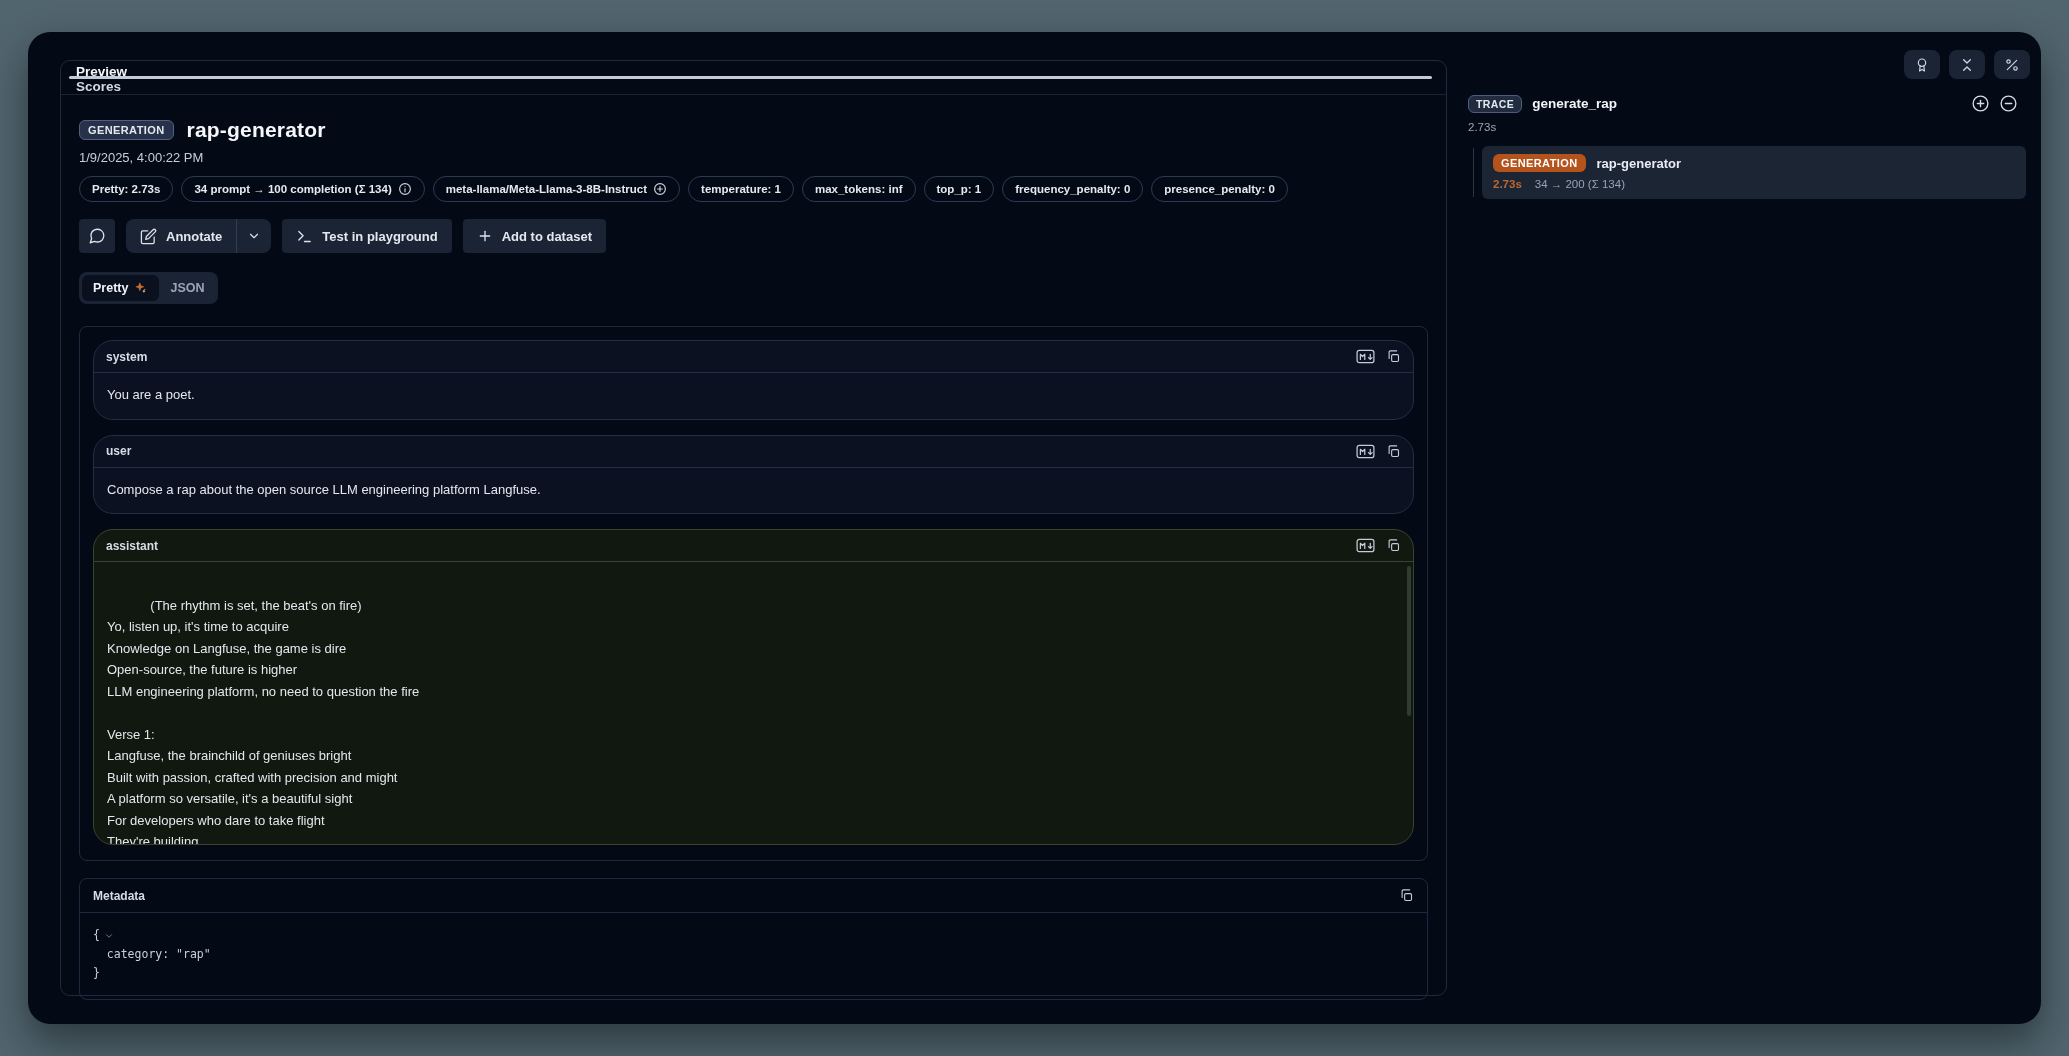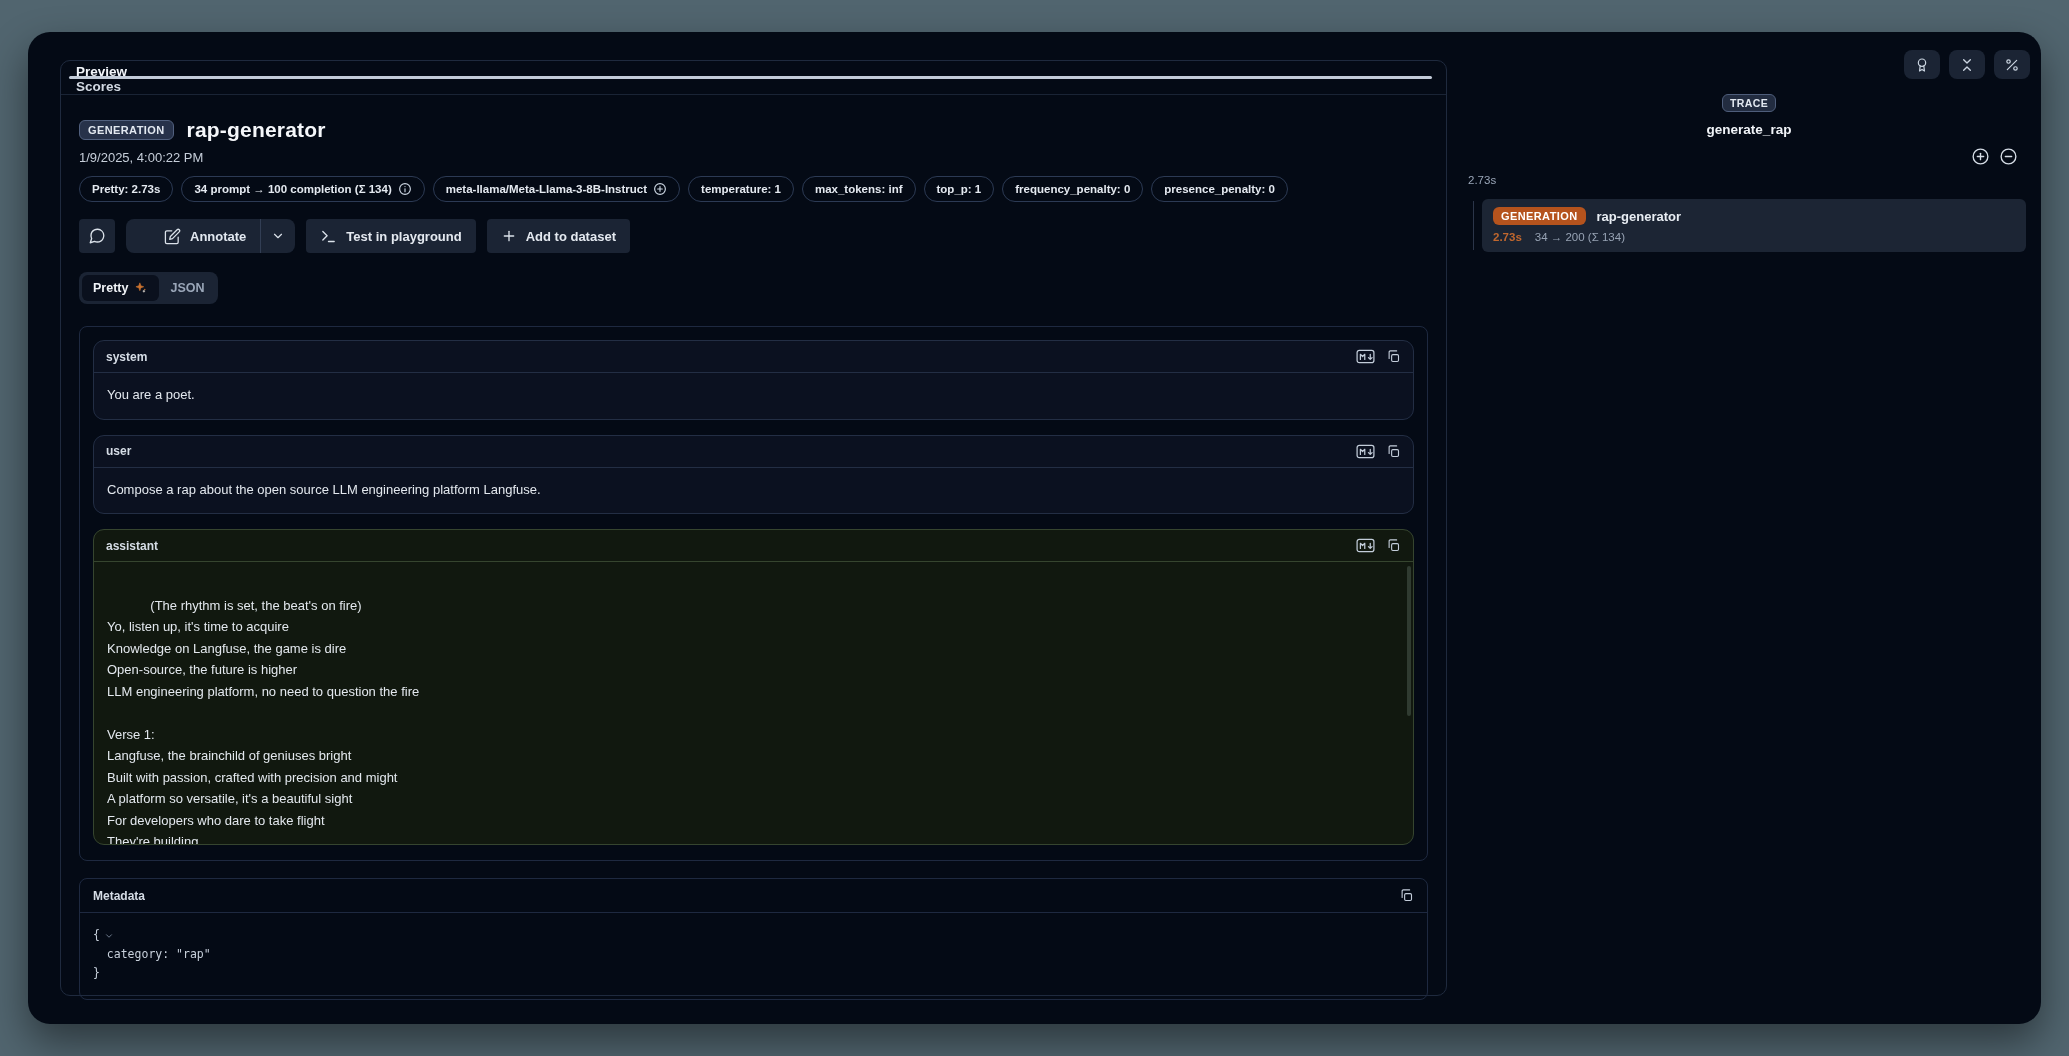--- a/index.html
+++ b/index.html
@@ -68,21 +68,21 @@
 
   .actions-row { margin-top: 17px; display: flex; gap: 11px; align-items: center; }
   .btn {
     display: inline-flex; align-items: center; gap: 9px;
     height: 34px; padding: 0 14px;
     background: #1b2434; border-radius: 4px;
     font-size: 13px; font-weight: 600; color: #e4e9f0;
     cursor: pointer; border: none;
   }
   .btn.icon-only { width: 36px; padding: 0; justify-content: center; }
-  .split-btn { display: inline-flex; background: #1b2434; border-radius: 8px; height: 34px; align-items: stretch; padding-left: 24px; }
+  .split-btn { display: inline-flex; background: #1b2434; border-radius: 8px; height: 34px; align-items: stretch; }
   .split-btn .main-part { display: inline-flex; align-items: center; gap: 9px; padding: 0 14px; font-size: 13px; font-weight: 600; cursor: pointer; }
   .split-btn .divider { width: 1px; background: #323e54; margin: 0; }
   .split-btn .arrow-part { display: inline-flex; align-items: center; padding: 0 10px; cursor: pointer; }
 
   .toggle-row { margin-top: 19px; }
   .seg-toggle {
     display: inline-flex; align-items: center;
     background: #1b2434; border-radius: 8px; padding: 3px; height: 32px;
   }
   .seg {
@@ -94,21 +94,21 @@
 
   .messages {
     margin-top: 22px;
     height: 535px;
     border: 1px solid #1e2940; border-radius: 8px;
     padding: 13px;
     display: flex; flex-direction: column; gap: 15px;
     overflow: hidden;
   }
   .msg-panel {
-    border: 1px solid #232e44; border-radius: 11px;
+    border: 1px solid #232e44; border-radius: 20px;
     background: #0b1120;
     overflow: hidden;
   }
   .msg-panel.assistant { background: #11180f; border-color: #36452f; }
   .msg-head {
     display: flex; align-items: center;
     height: 32px; padding: 0 12px;
     border-bottom: 1px solid #232e44;
   }
   .msg-panel.assistant .msg-head { border-bottom-color: #36452f; }
@@ -150,21 +150,21 @@
   .sidebar {
     position: absolute; left: 1436px; top: 18px; width: 566px;
   }
   .sidebar-actions { display: flex; justify-content: flex-end; gap: 9px; }
   .side-btn {
     width: 36px; height: 29px;
     background: #1b2434; border-radius: 8px; border: none;
     display: inline-flex; align-items: center; justify-content: center;
     color: #cbd5e1; cursor: pointer;
   }
-  .trace-row { margin-top: 15px; display: flex; align-items: center; gap: 10px; padding-left: 4px; flex-direction: column; }
+  .trace-row { margin-top: 15px; display: flex; align-items: center; gap: 10px; padding-left: 4px; }
   .trace-badge {
     background: #222c40; border: 1px solid #4e5d7a;
     color: #e2e8f0; font-size: 10.5px; font-weight: 700; letter-spacing: .4px;
     padding: 2px 7px; border-radius: 6px;
   }
   .trace-name { font-size: 13.5px; font-weight: 600; color: #f1f4f8; }
   .trace-tools { margin-left: auto; display: flex; gap: 9px; padding-right: 12px; }
   .trace-latency { margin-top: 8px; padding-left: 4px; font-size: 11.5px; color: #9aa6b8; }
   .tree { margin-top: 13px; position: relative; padding-left: 18px; }
   .tree::before {

